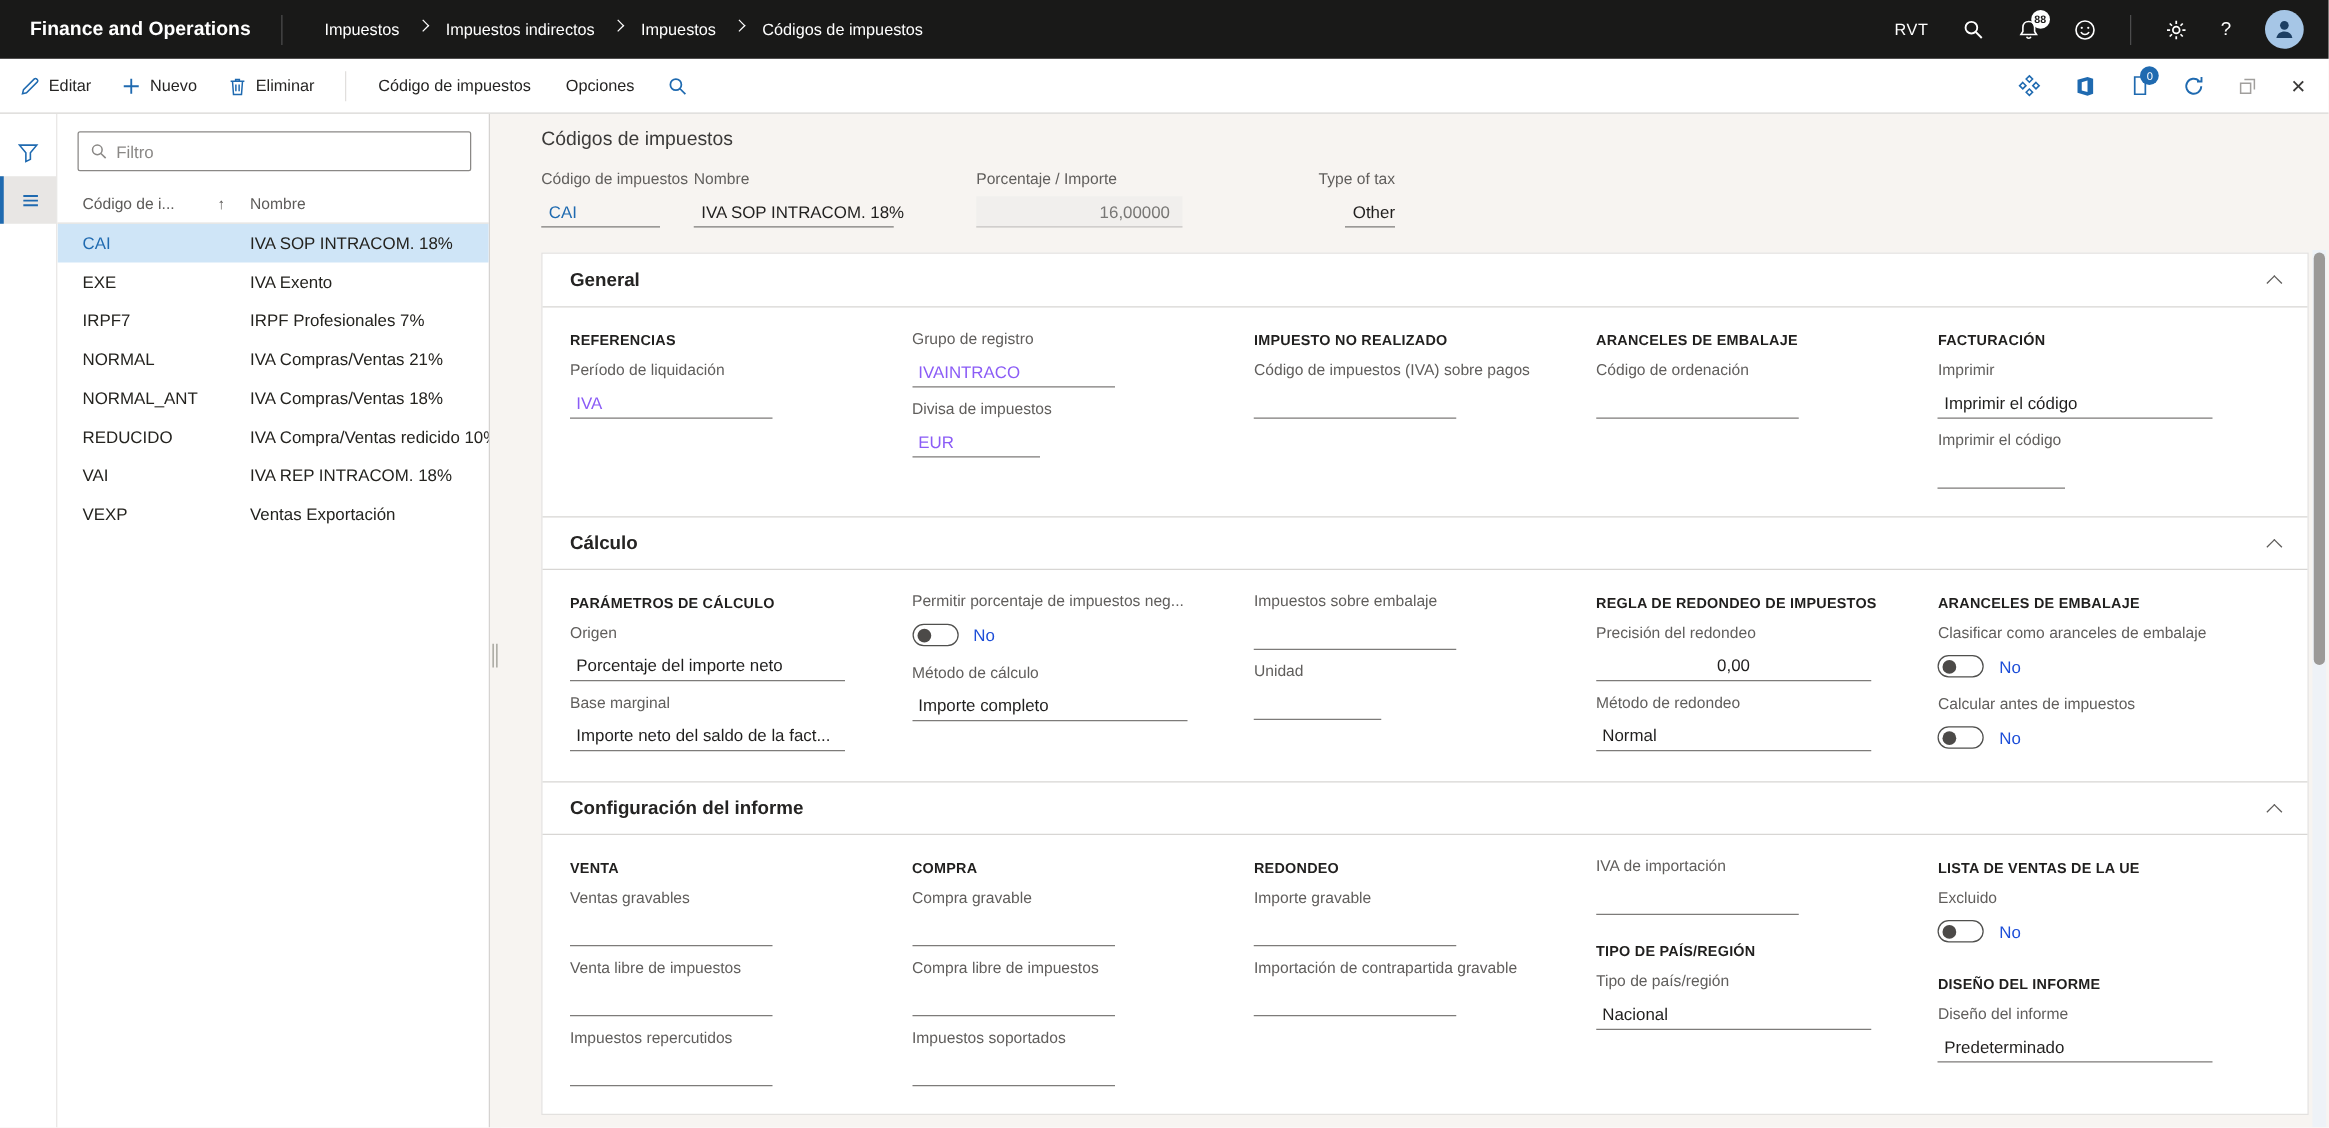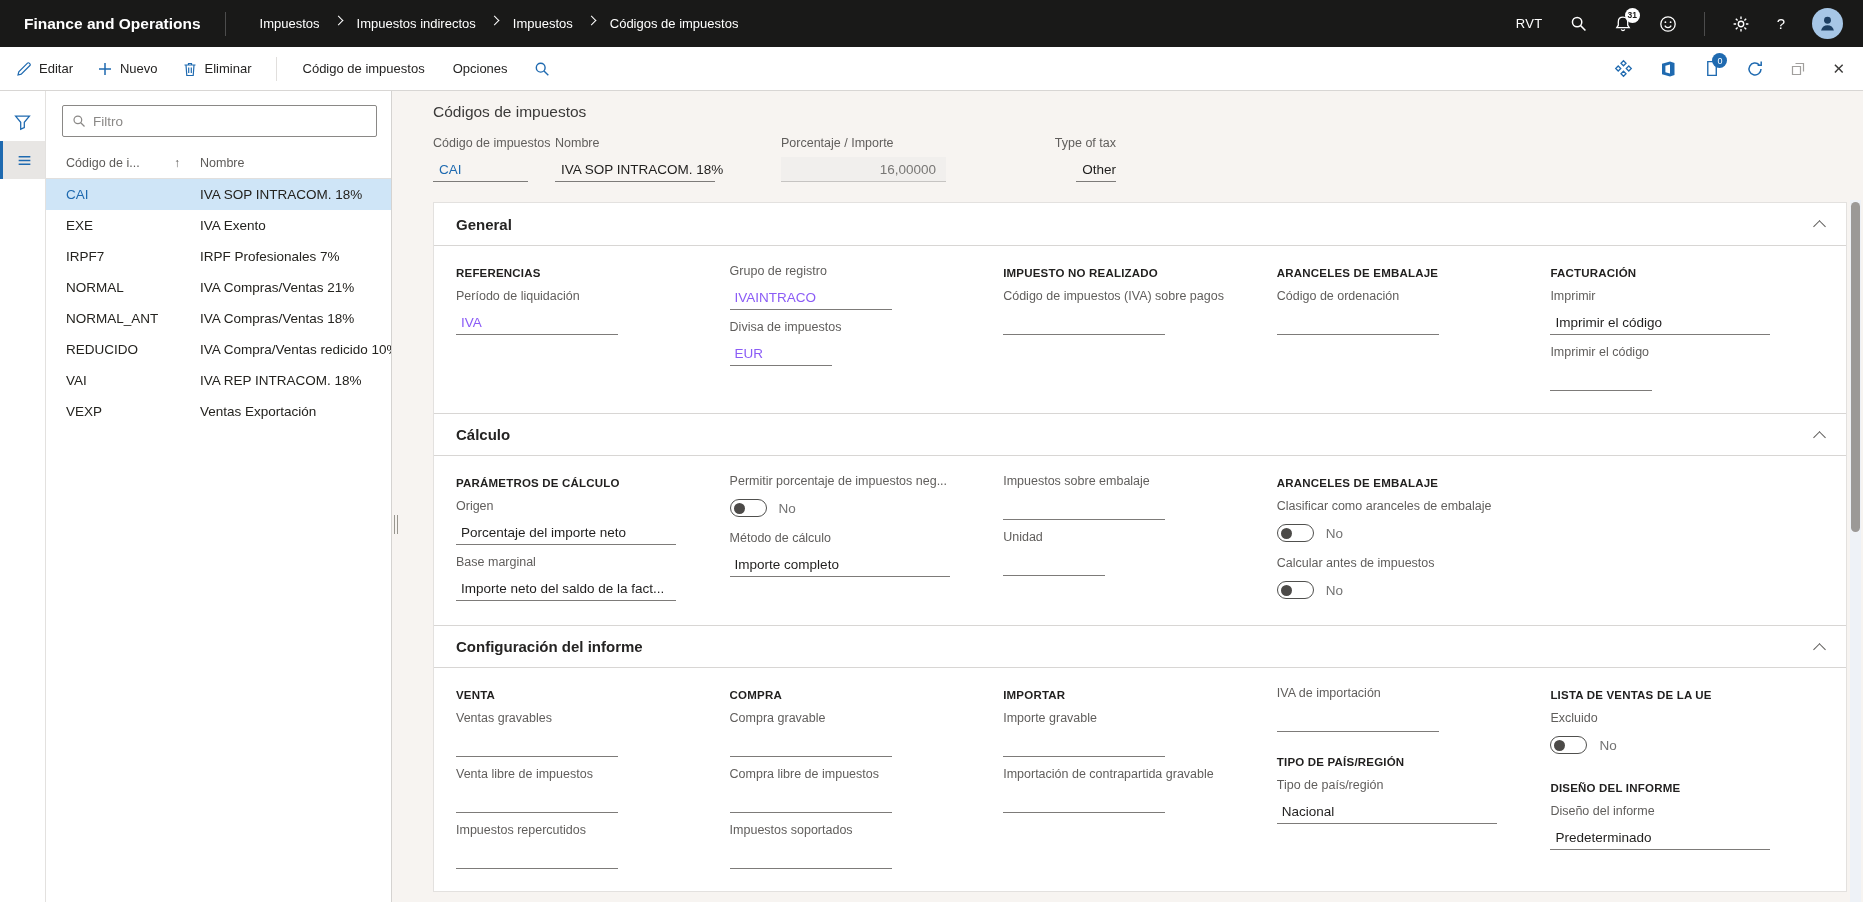--- a/index.html
+++ b/index.html
@@ -76,21 +76,21 @@
   .group.top { margin-top:24px; }
   .ffield { margin-bottom:10px; }
   .flabel { font-size:12.5px; color:#605e5c; margin-bottom:3px; height:18px; white-space:nowrap; overflow:hidden; text-overflow:ellipsis; }
   .fval { height:25px; border-bottom:1px solid #7d7b79; font-size:13.5px; color:#201f1e; display:flex; align-items:center; padding-left:5px; white-space:nowrap; overflow:hidden; }
   .fval.link { color:#8b5cf6; }
   .fval.center { justify-content:center; padding-left:0; }
   .w-sm { width:102px; } .w-md { width:162px; } .w-lg { width:220px; }
   .tgl-row { display:flex; align-items:center; gap:12px; height:26px; margin:3px 0 10px; }
   .pill { width:37px; height:18px; border:1px solid #50504e; border-radius:10px; position:relative; cursor:pointer; flex:none; }
   .knob { position:absolute; left:3px; top:2.5px; width:11px; height:11px; border-radius:50%; background:#4c4a48; }
-  .tgl-val { font-size:13.5px; color:#737373; }
+  .tgl-val { font-size:13.5px; color:#1d4ed8; }
 
   .vscroll { position:absolute; right:2px; top:109px; bottom:0; width:11px; background:#eef2f7; }
   .vthumb { position:absolute; top:2px; left:1px; width:9px; height:330px; background:#9b9997; border-radius:5px; }
 </style>
 </head>
 <body>
 
 <div class="page">
 
   <header class="topbar">
@@ -111,21 +111,21 @@
         <svg viewBox="0 0 16 16" width="17" height="17">
             <circle cx="6.7" cy="6.7" r="4.4" fill="none" stroke="currentColor" stroke-width="1.4"></circle>
             <path d="M10 10l4.5 4.5" stroke="currentColor" stroke-width="1.4"></path>
           </svg>
       </span>
       <span class="tb-ic">
         <svg viewBox="0 0 18 18" width="18" height="18">
             <path d="M9 2.2c-2.8 0-4.7 2-4.7 4.8v3.2l-1.5 2.4h12.4l-1.5-2.4V7c0-2.8-1.9-4.8-4.7-4.8z" fill="none" stroke="currentColor" stroke-width="1.3"></path>
             <path d="M7.3 14.4a1.8 1.8 0 0 0 3.4 0" fill="none" stroke="currentColor" stroke-width="1.3"></path>
           </svg>
-        <span class="bell-badge">31</span>
+        <span class="bell-badge">88</span>
       </span>
       <span class="tb-ic">
         <svg viewBox="0 0 18 18" width="18" height="18">
             <circle cx="9" cy="9" r="7.2" fill="none" stroke="currentColor" stroke-width="1.3"></circle>
             <circle cx="6.4" cy="7.2" r=".9" fill="currentColor"></circle>
             <circle cx="11.6" cy="7.2" r=".9" fill="currentColor"></circle>
             <path d="M5.8 10.6a3.6 3.6 0 0 0 6.4 0" fill="none" stroke="currentColor" stroke-width="1.3"></path>
           </svg>
       </span>
       <div class="tb-sep"></div>
@@ -391,20 +391,31 @@
                 <div class="ffield">
                   <div class="flabel">Impuestos sobre embalaje</div>
                   <div class="fval w-md">&nbsp;</div>
                 </div>
                 <div class="ffield">
                   <div class="flabel">Unidad</div>
                   <div class="fval w-sm">&nbsp;</div>
                 </div>
               </div>
               <div class="fcol">
+                <div class="group">REGLA DE REDONDEO DE IMPUESTOS</div>
+                <div class="ffield">
+                  <div class="flabel">Precisión del redondeo</div>
+                  <div class="fval w-lg center">0,00</div>
+                </div>
+                <div class="ffield">
+                  <div class="flabel">Método de redondeo</div>
+                  <div class="fval w-lg">Normal</div>
+                </div>
+              </div>
+              <div class="fcol">
                 <div class="group">ARANCELES DE EMBALAJE</div>
                 <div class="ffield">
                   <div class="flabel">Clasificar como aranceles de embalaje</div>
                   <div class="tgl-row">
                     <span class="pill">
                       <span class="knob"></span>
                     </span>
                     <span class="tgl-val">No</span>
                   </div>
                 </div>
@@ -450,21 +461,21 @@
                 <div class="ffield">
                   <div class="flabel">Compra libre de impuestos</div>
                   <div class="fval w-md">&nbsp;</div>
                 </div>
                 <div class="ffield">
                   <div class="flabel">Impuestos soportados</div>
                   <div class="fval w-md">&nbsp;</div>
                 </div>
               </div>
               <div class="fcol">
-                <div class="group">IMPORTAR</div>
+                <div class="group">REDONDEO</div>
                 <div class="ffield">
                   <div class="flabel">Importe gravable</div>
                   <div class="fval w-md">&nbsp;</div>
                 </div>
                 <div class="ffield">
                   <div class="flabel">Importación de contrapartida gravable</div>
                   <div class="fval w-md">&nbsp;</div>
                 </div>
               </div>
               <div class="fcol">

